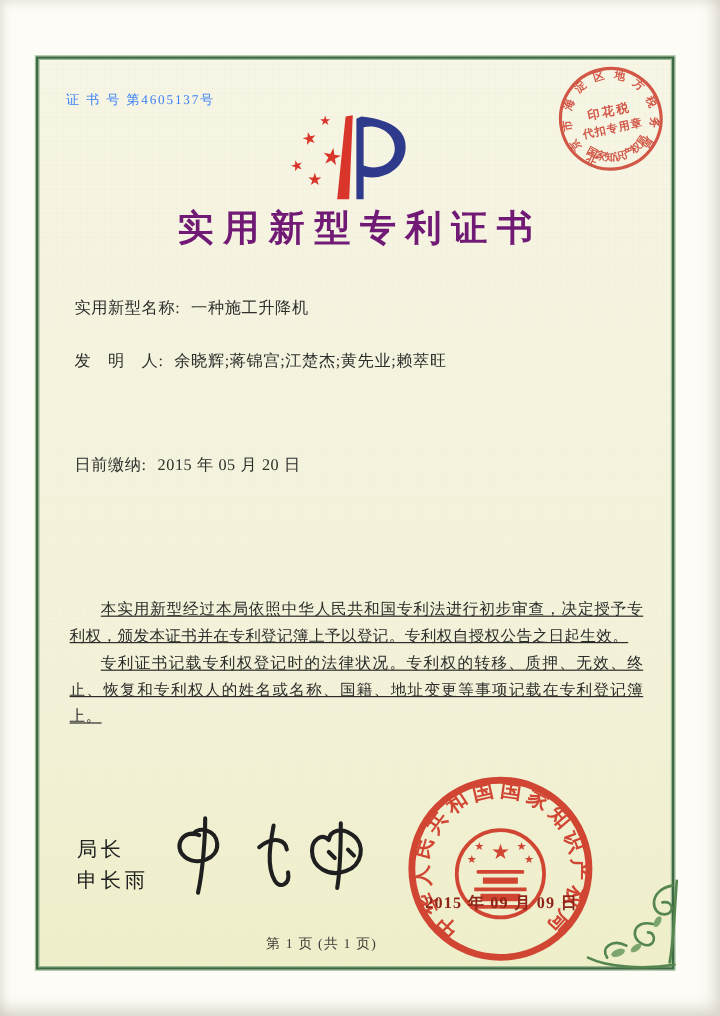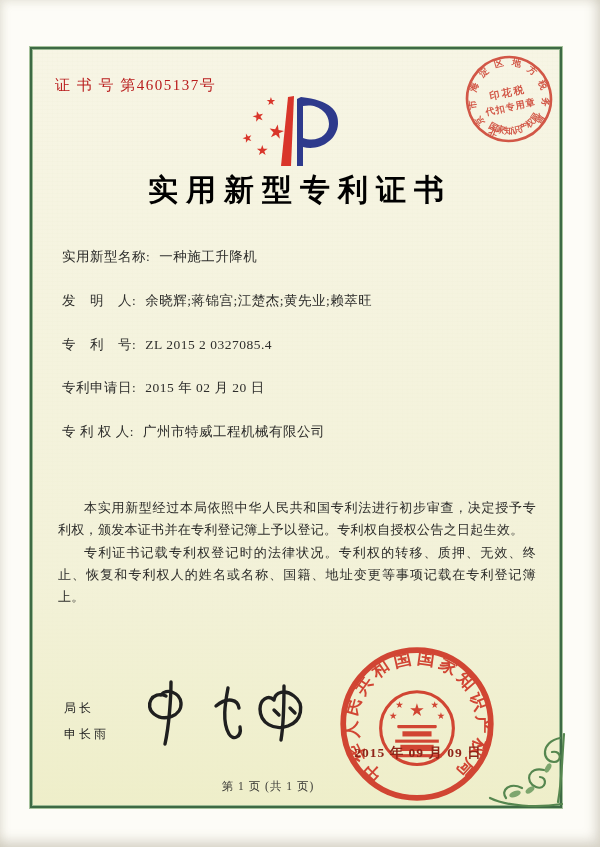--- a/index.html
+++ b/index.html
@@ -18,36 +18,36 @@
     border:2px solid #3d6a44;
     box-shadow:inset 0 0 0 1px #9cba94, 0 0 0 1px #a6c29c;
     background:
       linear-gradient(180deg, rgba(247,245,228,.65) 0%, rgba(242,241,214,.85) 70%, rgba(238,238,200,.95) 100%),
       repeating-linear-gradient(0deg, rgba(170,185,130,.07) 0 1px, transparent 1px 4px),
       repeating-linear-gradient(90deg, rgba(170,185,130,.05) 0 1px, transparent 1px 5px),
       #f7f5e6;
   }
   .cert-no{
     position:absolute;left:55px;top:76px;
-    font-size:15px;color:#b91c1c;letter-spacing:1.5px;font-family:Liberation Serif, serif;
+    font-size:11px;color:#3b82f6;letter-spacing:1.5px;font-family:Liberation Serif, serif;
   }
   .logo{position:absolute;left:240px;top:94px;width:110px;height:74px;}
   .logo .star{position:absolute;color:#d9352a;line-height:1;}
   .title{
     position:absolute;left:0;top:170px;width:600px;text-align:center;
-    font-size:30px;font-weight:bold;color:#000000;letter-spacing:8px;
+    font-size:30px;font-weight:bold;color:#701a75;letter-spacing:8px;
   }
   .field{position:absolute;left:62px;width:470px;font-size:13.5px;color:#2e2e2c;letter-spacing:.5px;}
   .flabel{margin-right:9px;}
   .body-text{
     position:absolute;left:58px;top:497px;width:478px;
     font-size:13px;line-height:22.3px;color:#2c2c2a;text-align:justify;letter-spacing:.3px;
   }
-  .body-text p{margin:0;text-indent:2em;}
-  .signer{position:absolute;left:64px;top:695px;font-size:12px;color:#222;letter-spacing:3px;line-height:26px;}
+  .body-text p{margin:0;text-indent:2em;text-decoration:underline;}
+  .signer{position:absolute;left:64px;top:695px;font-size:17px;color:#222;letter-spacing:3px;line-height:26px;}
   .sig-svg{position:absolute;left:132px;top:676px;}
   .seal-wrap{position:absolute;left:338px;top:645px;width:158px;height:158px;}
   .seal-date{
     position:absolute;left:330px;top:744px;width:176px;text-align:center;
     font-size:13.5px;font-weight:bold;color:#8f2418;letter-spacing:1px;
   }
   .tax-stamp{position:absolute;left:463px;top:53px;width:92px;height:92px;transform:rotate(-12deg);opacity:.92;}
   .flourish{position:absolute;left:482px;top:730px;}
   .footer{
     position:absolute;left:0;top:779px;width:536px;text-align:center;
@@ -94,28 +94,22 @@
   </div>
 
   <div class="title">实用新型专利证书</div>
 
   <div class="field" style="top:248px">
     <span class="flabel">实用新型名称:</span><span class="fvalue">一种施工升降机</span>
   </div>
   <div class="field" style="top:292px">
     <span class="flabel">发　明　人:</span><span class="fvalue">余晓辉;蒋锦宫;江楚杰;黄先业;赖萃旺</span>
   </div>
-  <div class="field" style="top:336px">
-    <span class="flabel">专　利　号:</span><span class="fvalue">ZL 2015 2 0327085.4</span>
-  </div>
   <div class="field" style="top:379px">
-    <span class="flabel">专利申请日:</span><span class="fvalue">2015 年 02 月 20 日</span>
-  </div>
-  <div class="field" style="top:423px">
-    <span class="flabel">专 利 权 人:</span><span class="fvalue">广州市特威工程机械有限公司</span>
+    <span class="flabel">日前缴纳:</span><span class="fvalue">2015 年 05 月 20 日</span>
   </div>
 
   <div class="body-text">
     <p>本实用新型经过本局依照中华人民共和国专利法进行初步审查，决定授予专利权，颁发本证书并在专利登记簿上予以登记。专利权自授权公告之日起生效。</p>
     <p>专利证书记载专利权登记时的法律状况。专利权的转移、质押、无效、终止、恢复和专利权人的姓名或名称、国籍、地址变更等事项记载在专利登记簿上。</p>
   </div>
 
   <div class="signer">
     <div>局长</div>
     <div>申长雨</div>

